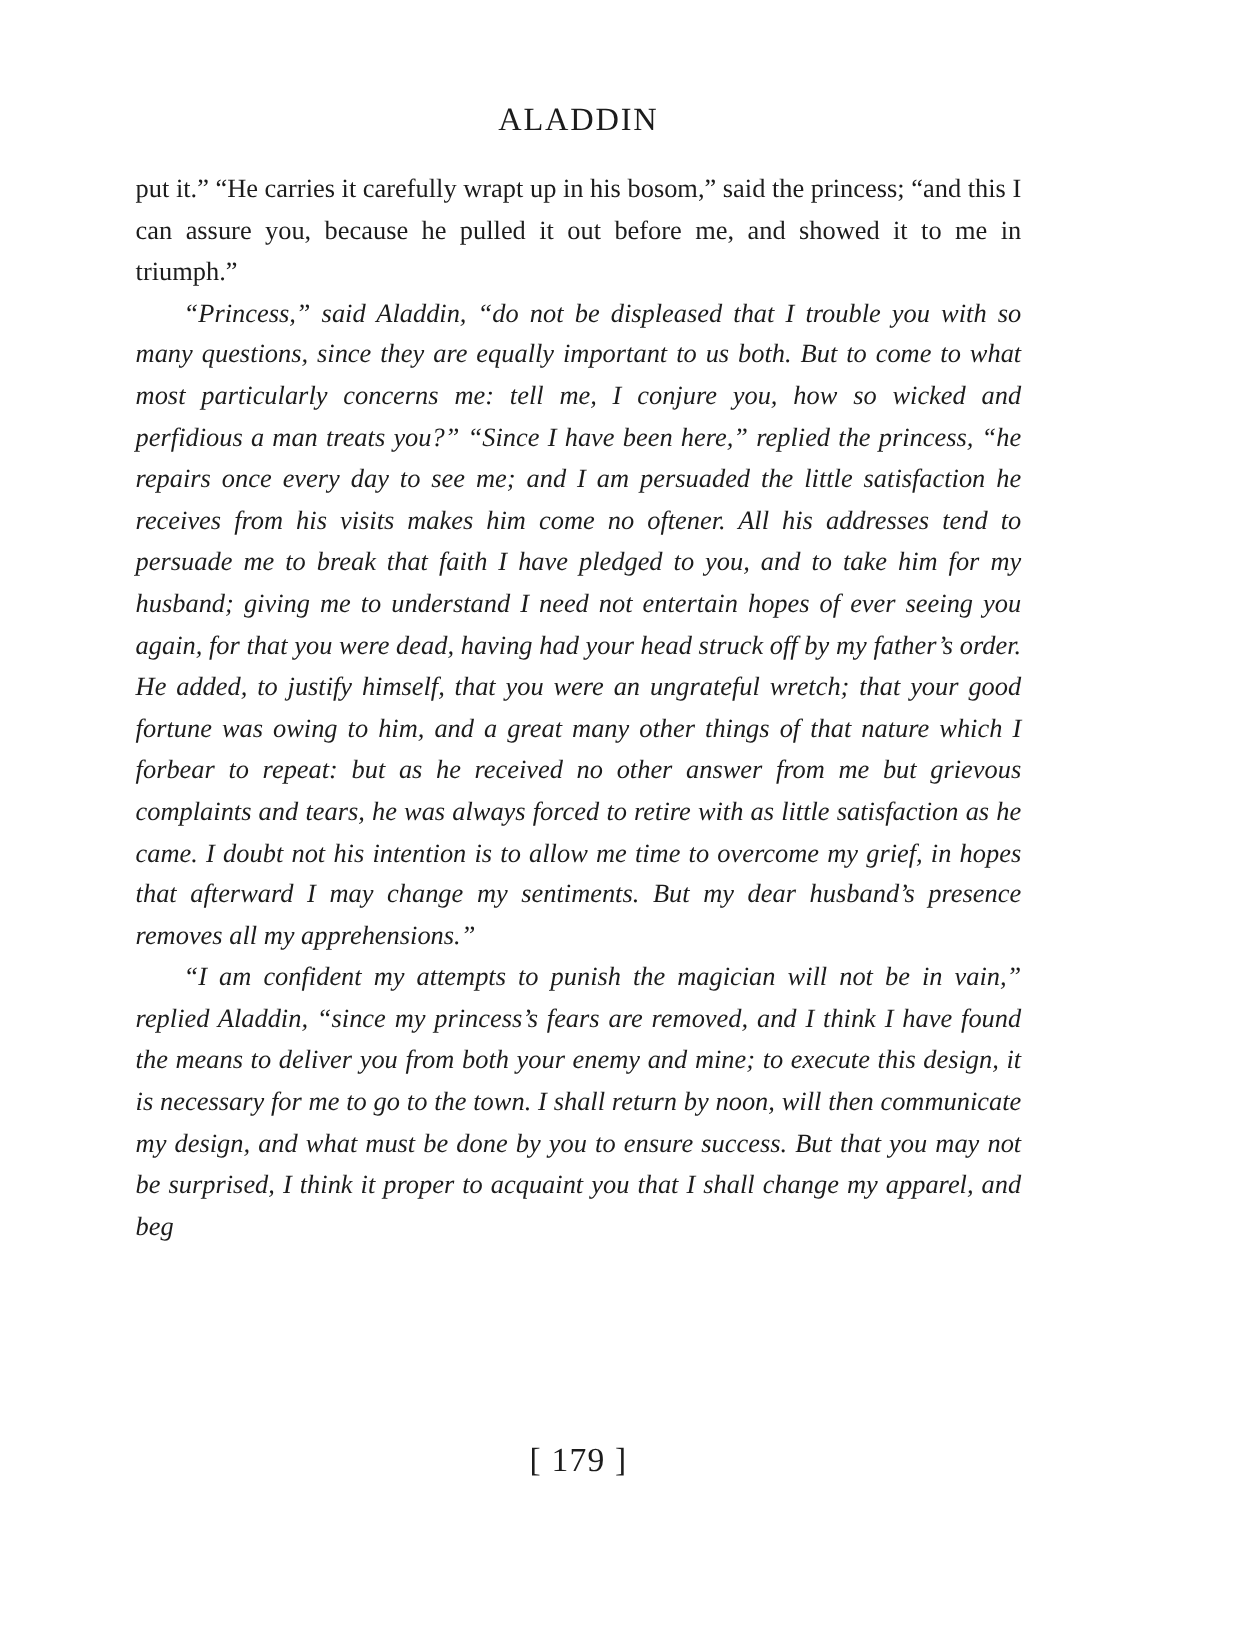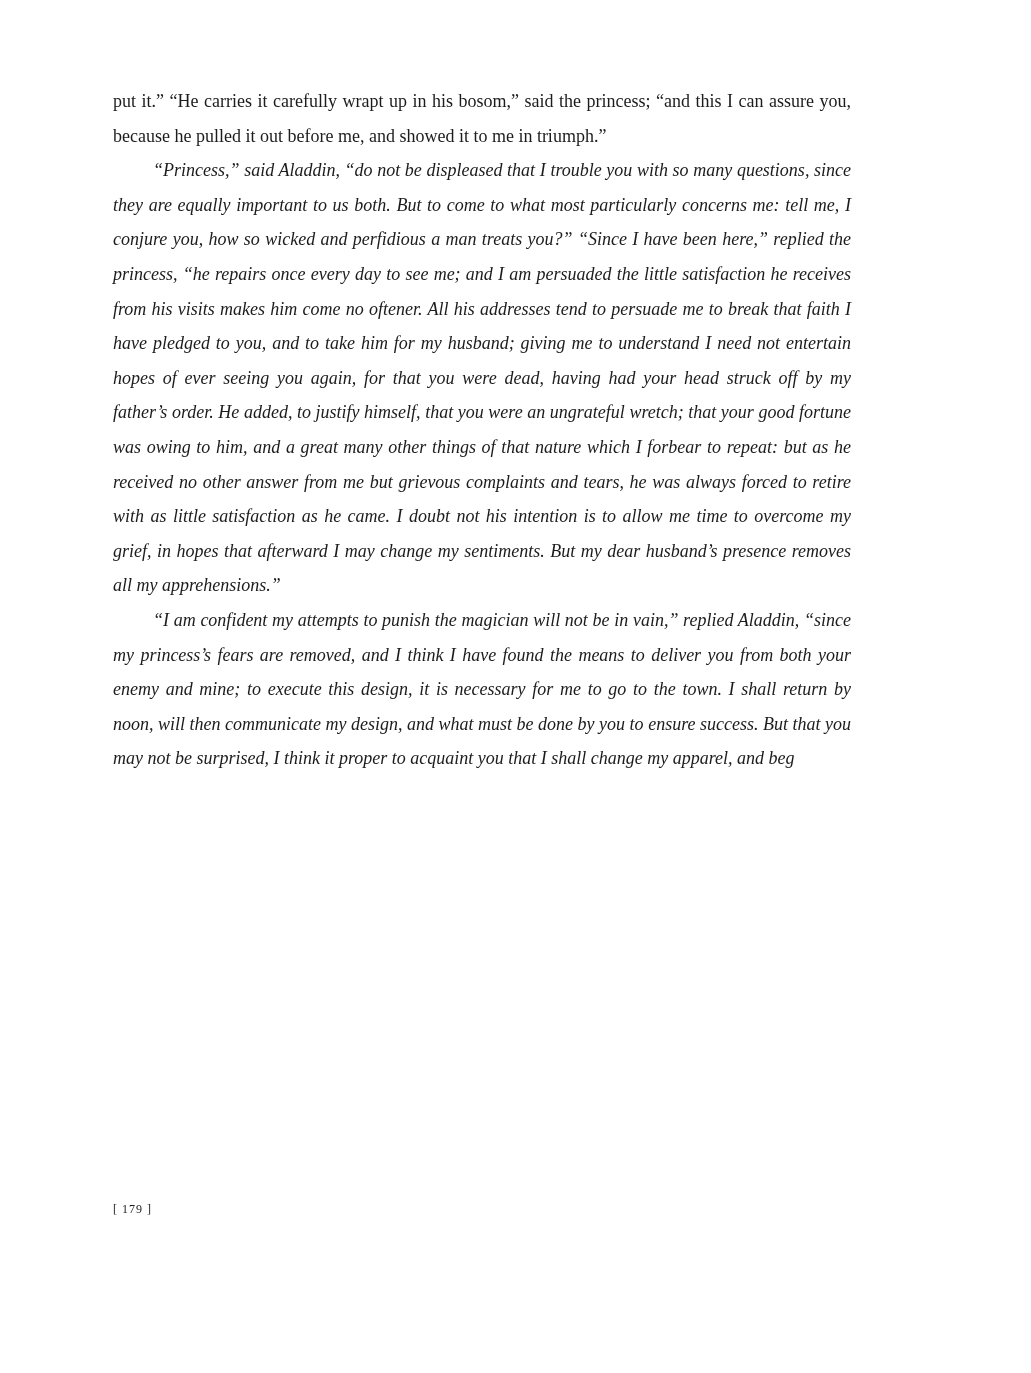--- a/index.html
+++ b/index.html
@@ -23,42 +23,44 @@
     width: 738px;
   }
   .title {
     font-size: 27px;
     font-weight: normal;
     letter-spacing: 1.5px;
     text-align: center;
     margin: 0 0 25px 0;
   }
   .para {
-    font-size: 18px;
+    font-size: 22px;
     line-height: 34.6px;
     text-align: justify;
     margin: 0;
   }
   .para.indent {
     text-indent: 40px;
     font-style: italic;
   }
   .folio {
     position: absolute;
     left: 113px;
     top: 1202px;
     width: 738px;
-    font-size: 12px;
+    text-align: center;
+    font-size: 28px;
     letter-spacing: 1px;
     color: #1c1c1c;
   }
 </style>
 </head>
 <body>
 
 <div class="page">
   <div class="content">
+    <h1 class="title">ALADDIN</h1>
     <p class="para">put it.”  “He carries it carefully wrapt up in his bosom,” said the princess; “and this I can assure you, because he pulled it out before me, and showed it to me in triumph.”</p>
     <p class="para indent">“Princess,” said Aladdin, “do not be displeased that I trouble you with so many questions, since they are equally important to us both.  But to come to what most particularly concerns me:  tell me, I conjure you, how so wicked and perfidious a man treats you?”  “Since I have been here,” replied the princess, “he repairs once every day to see me; and I am persuaded the little satisfaction he receives from his visits makes him come no oftener.  All his addresses tend to persuade me to break that faith I have pledged to you, and to take him for my husband; giving me to understand I need not entertain hopes of ever seeing you again, for that you were dead, having had your head struck off by my father’s order.  He added, to justify himself, that you were an ungrateful wretch; that your good fortune was owing to him, and a great many other things of that nature which I forbear to repeat:  but as he received no other answer from me but grievous complaints and tears, he was always forced to retire with as little satisfaction as he came.  I doubt not his intention is to allow me time to overcome my grief, in hopes that afterward I may change my sentiments.  But my dear husband’s presence removes all my apprehensions.”</p>
     <p class="para indent">“I am confident my attempts to punish the magician will not be in vain,” replied Aladdin, “since my princess’s fears are removed, and I think I have found the means to deliver you from both your enemy and mine; to execute this design, it is necessary for me to go to the town.  I shall return by noon, will then communicate my design, and what must be done by you to ensure success.  But that you may not be surprised, I think it proper to acquaint you that I shall change my apparel, and beg</p>
   </div>
   <div class="folio">[ 179 ]</div>
 </div>
 
 </body></html>

